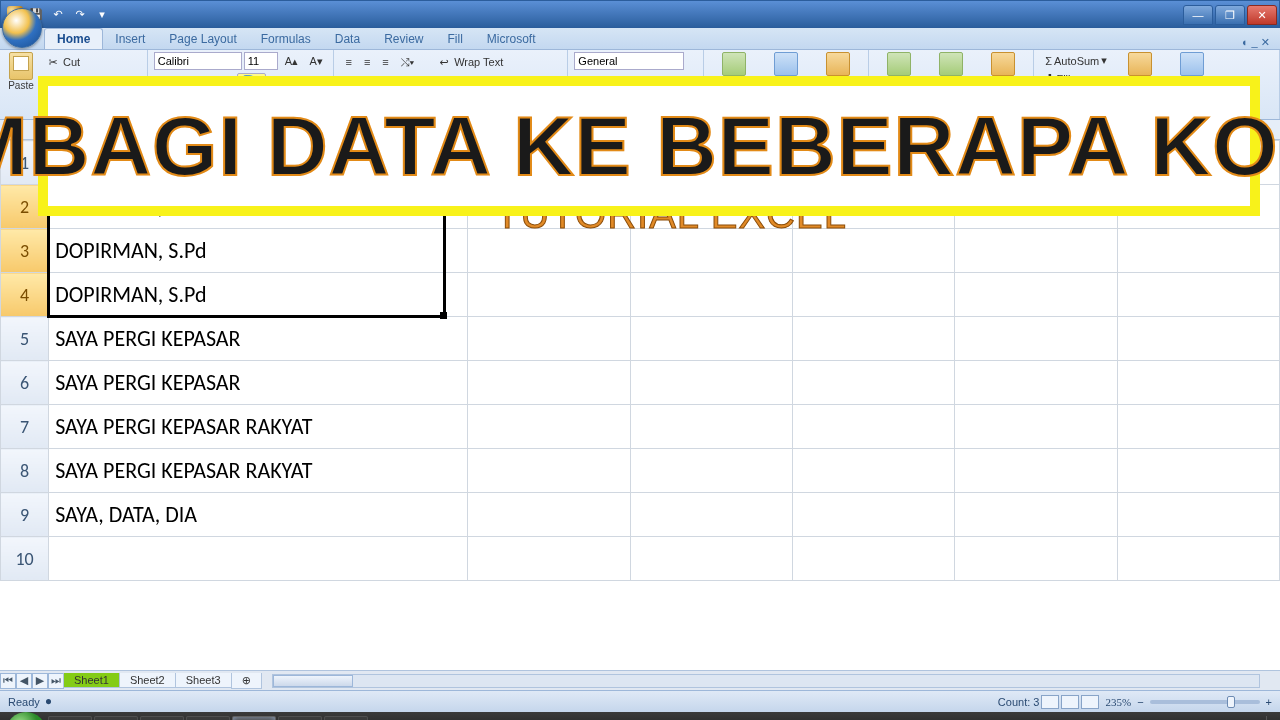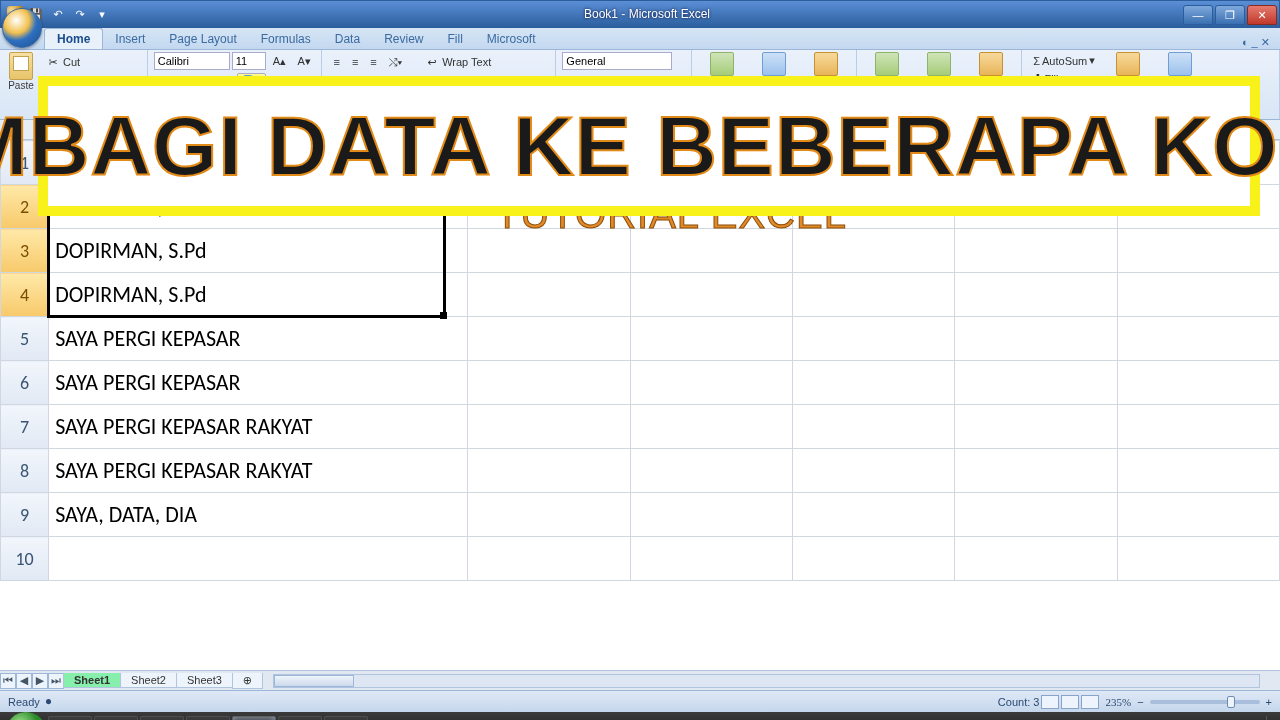--- a/index.html
+++ b/index.html
@@ -23,21 +23,21 @@
   .ribbon { height:70px; background:linear-gradient(#eaf1fb,#d9e6f6); border-bottom:1px solid #9db7d9; display:flex; font-size:11px; color:#3a3a3a; }
   .grp { border-right:1px solid #b9cde6; padding:2px 6px 2px 6px; display:flex; flex-direction:column; justify-content:space-between; }
   .grp .body { display:flex; gap:4px; align-items:flex-start; flex:1; }
   .grp .lbl { text-align:center; font-size:10px; color:#4a6a95; }
   .btn { padding:1px 4px; border:1px solid transparent; border-radius:2px; background:transparent; cursor:pointer; color:#333; font-size:11px; display:flex; align-items:center; gap:2px;}
   .stackv { display:flex; flex-direction:column; gap:1px; }
   .ico { width:16px; height:16px; display:inline-flex; align-items:center; justify-content:center; }
   .pastebig { width:30px; display:flex; flex-direction:column; align-items:center; }
   .pastebig .i { width:24px; height:28px; background:linear-gradient(#f6e0a4,#e8c46a); border:1px solid #c4a24d; border-radius:2px; position:relative;}
   .pastebig .i:after{content:"";position:absolute;left:3px;top:3px;right:3px;bottom:8px;background:#fff;border:1px solid #c4a24d;}
-  .fontbox { width:76px; height:18px; border:1px solid #aac; background:#fff; font-size:11px; padding:0 3px; }
+  .fontbox { width:88px; height:18px; border:1px solid #aac; background:#fff; font-size:11px; padding:0 3px; }
   .sizebox { width:34px; height:18px; border:1px solid #aac; background:#fff; font-size:11px; padding:0 3px; }
   .numbox { width:110px; height:18px; border:1px solid #aac; background:#fff; font-size:11px; padding:0 3px; }
   .bigbtn { display:flex; flex-direction:column; align-items:center; width:48px; font-size:10px; text-align:center; line-height:1.1; }
   .bigbtn .i { width:24px; height:24px; background:linear-gradient(#cfe4b8,#a5cc78); border:1px solid #8fb367; border-radius:2px; margin-bottom:1px;}
   .bigbtn.o .i{ background:linear-gradient(#f7d99c,#e8b558); border-color:#c89130;}
   .bigbtn.b .i{ background:linear-gradient(#cde1f7,#9cc1ec); border-color:#6f9dd4;}
   
   .banner { position:absolute; left:38px; right:20px; top:76px; height:140px; border:10px solid #f8f21a; background:#fff; z-index:3; display:flex; align-items:center; justify-content:center; }
   .banner span { font-family: Impact, "Arial Black", sans-serif; font-size:84px; letter-spacing:1px; color:#1a1a1a; -webkit-text-stroke:2px #e28a17; text-shadow:0 0 1px #e28a17; font-weight:bold; white-space:nowrap;}
   
@@ -52,21 +52,21 @@
   .colA { width:400px; }
   .colB { width:155px; } .colC{width:155px;} .colD{width:155px;} .colE{width:155px;} .colF{width:155px;}
   .selbox { position:absolute; border:3px solid #000; pointer-events:none; }
   .selbox:after{content:"";position:absolute;right:-4px;bottom:-4px;width:7px;height:7px;background:#000;}
   .overlaytext { position:absolute; font-family:Impact,"Arial Black",sans-serif; font-size:40px; color:#e18a27; -webkit-text-stroke:1px #8c4d08; letter-spacing:1px;}
   
   .sheettabs { height:20px; background:#e1e8f2; border-top:1px solid #b0c4de; display:flex; align-items:center; font-size:11px; }
   .sheettabs .nav { display:flex; gap:0; }
   .sheettabs .nav div{ width:16px; height:16px; border:1px solid #9db7d9; background:#eef4fc; display:flex;align-items:center;justify-content:center;color:#456;}
   .sheettabs .tab { padding:1px 10px; background:#eef4fc; border:1px solid #b0c4de; margin-left:-1px; color:#333; border-top:none;}
-  .sheettabs .tab.active { background:#86efac; font-weight:bold; }
+  .sheettabs .tab.active { background:#84cc16; font-weight:normal; }
   .sheettabs .scroll { flex:1; margin:2px 20px 2px 10px; height:14px; background:#dde6f2; border:1px solid #b0c4de; position:relative;}
   .sheettabs .scroll .thumb{position:absolute;left:0;top:0;bottom:0;width:80px;background:linear-gradient(#eef4fc,#cdd9eb);border:1px solid #9db7d9;}
   
   .status { height:22px; background:linear-gradient(#dfe9f6,#c5d6ec); border-top:1px solid #9db7d9; display:flex; align-items:center; font-size:11px; color:#2a4a72; padding:0 8px;}
   .status .spacer{flex:1;}
   .status .zoom { display:flex; align-items:center; gap:6px;}
   .status .slider{ width:110px;height:4px;background:#a9bedb;position:relative;border-radius:2px;}
   .status .slider .th{position:absolute;left:70%;top:-4px;width:8px;height:12px;background:#eef4fc;border:1px solid #6d8bb3;border-radius:2px;}
   .status .view { width:18px; height:14px; border:1px solid #88a4c8; background:#eef4fc; margin-left:2px;}
   
@@ -86,21 +86,20 @@
 <body>
 
 <div class="titlebar">
   <div class="qat">
     <div class="orb"></div>
     <div class="q">💾</div>
     <div class="q">↶</div>
     <div class="q">↷</div>
     <div class="q">▾</div>
   </div>
-  <div class="title">Book1 - Microsoft Excel</div>
   <div class="wins">
     <div>—</div>
     <div>❐</div>
     <div class="close">✕</div>
   </div>
 </div>
 
 <div class="ribtabs">
   <div class="officeorb"></div>
   <div class="tab active">Home</div>

